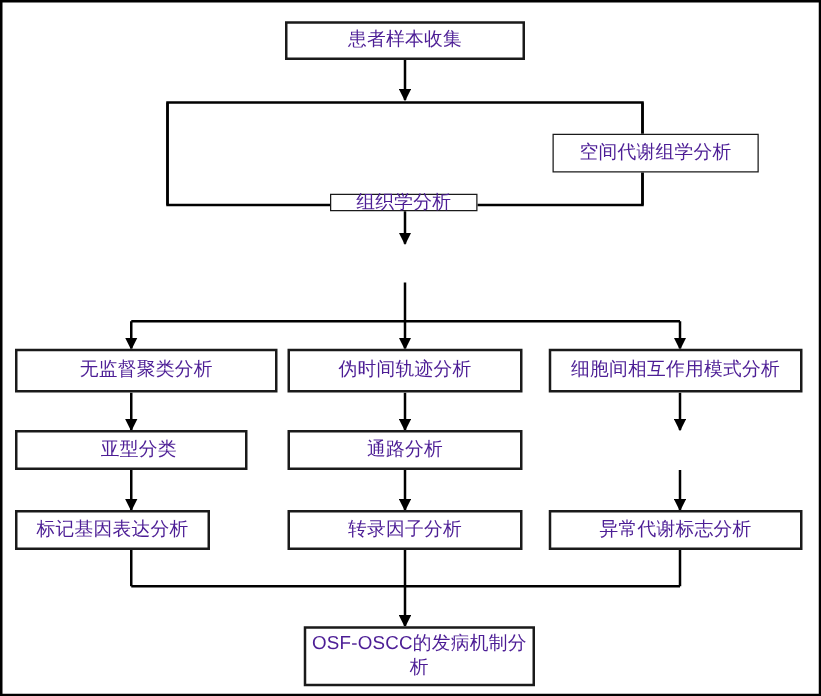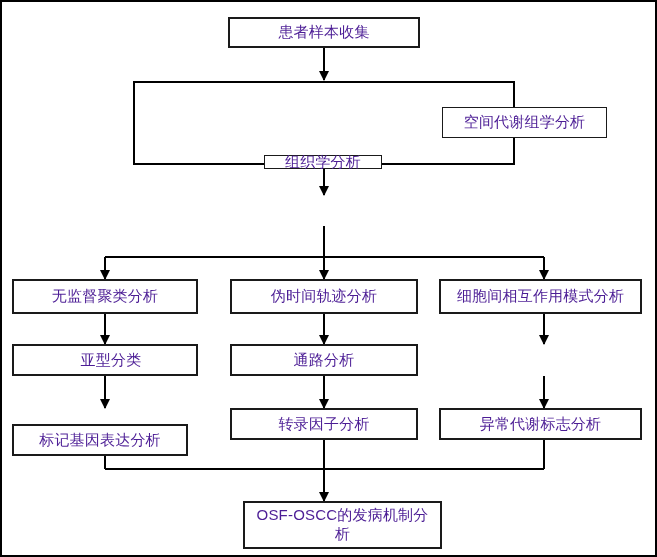--- a/index.html
+++ b/index.html
@@ -102,44 +102,44 @@
 
   <div class="node thin" style="left:262px; top:105px; width:118px; height:14px;margin-top:48px;">
     <span class="node-label">组织学分析</span>
   </div>
 
   <div class="node thin" style="left:400px; top:105px; width:165px; height:31px;margin-left:40px;">
     <span class="node-label">空间代谢组学分析</span>
   </div>
 
 
-  <div class="node" style="left:10px; top:277px; width:186px; height:35px;">
+  <div class="node" style="left:10px; top:277px; width:210px; height:35px;">
     <span class="node-label">无监督聚类分析</span>
   </div>
   <div class="node" style="left:10px; top:342px; width:186px; height:32px;padding-left:16px;">
     <span class="node-label">亚型分类</span>
   </div>
-  <div class="node" style="left:10px; top:422px; width:176px; height:32px;">
+  <div class="node" style="left:10px; top:406px; width:156px; height:32px;">
     <span class="node-label">标记基因表达分析</span>
   </div>
 
   <div class="node" style="left:228px; top:277px; width:188px; height:35px;">
     <span class="node-label">伪时间轨迹分析</span>
   </div>
   <div class="node" style="left:228px; top:342px; width:188px; height:32px;">
     <span class="node-label">通路分析</span>
   </div>
   <div class="node" style="left:228px; top:406px; width:188px; height:32px;">
     <span class="node-label">转录因子分析</span>
   </div>
 
   <div class="node" style="left:437px; top:277px; width:203px; height:35px;">
     <span class="node-label">细胞间相互作用模式分析</span>
   </div>
   <div class="node" style="left:437px; top:406px; width:203px; height:32px;">
     <span class="node-label">异常代谢标志分析</span>
   </div>
 
-  <div class="node" style="left:241px; top:499px; width:199px; height:48px;">
+  <div class="node" style="left:241px; top:499px; width:185px; height:48px;">
     <span class="node-label">OSF-OSCC的发病机制分析</span>
   </div>
 
 </div>
 
 </body></html>

